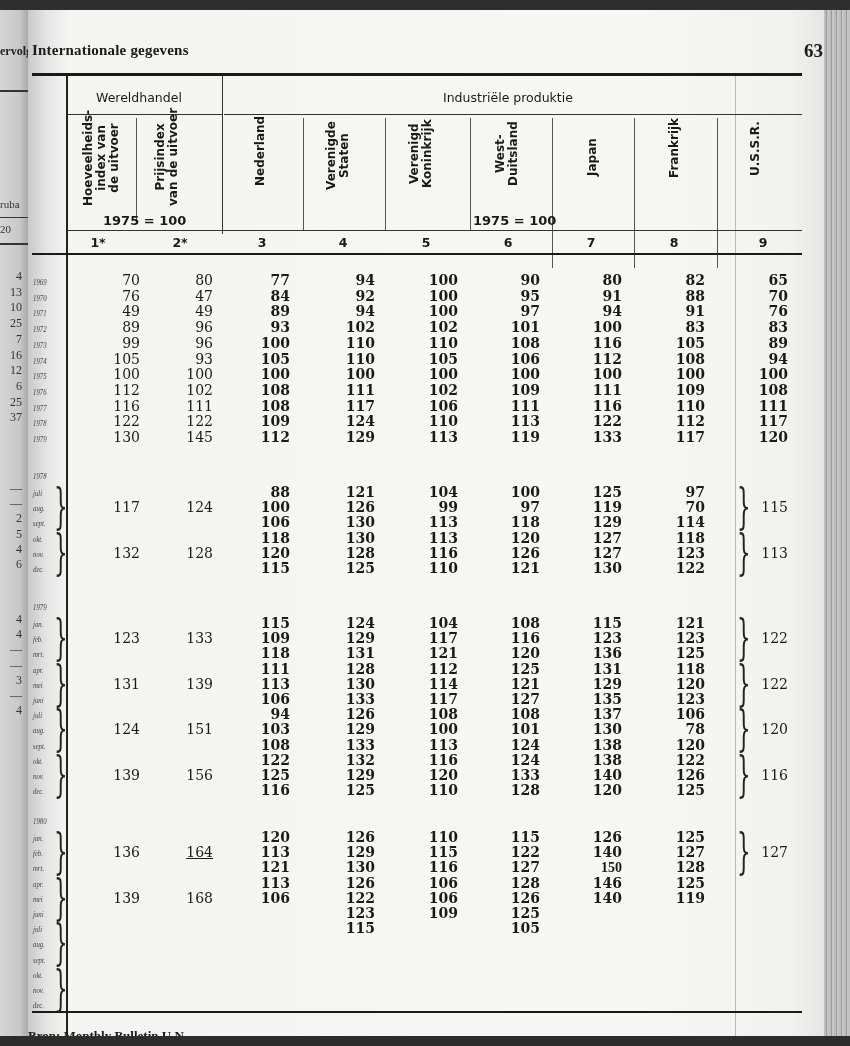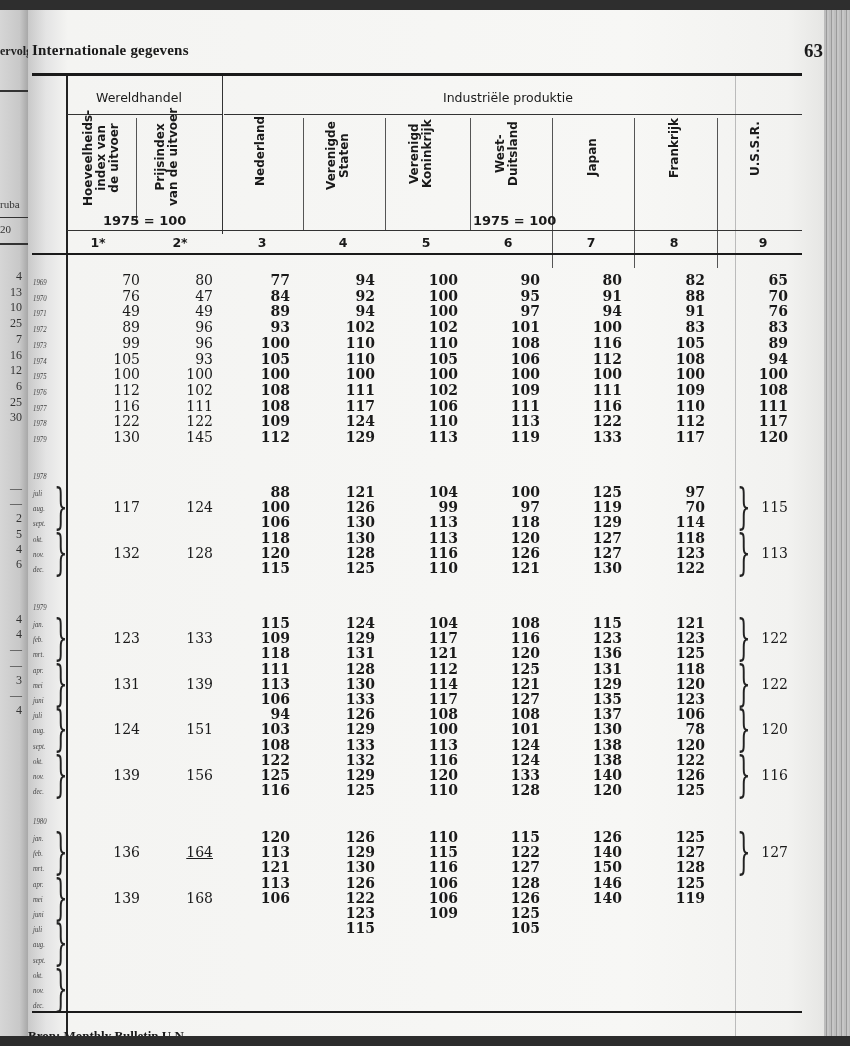--- a/index.html
+++ b/index.html
@@ -69,21 +69,21 @@
   <div id="leftnums">
       <div class="num" style="top: 259px;">4</div>
       <div class="num" style="top: 274.7px;">13</div>
       <div class="num" style="top: 290.4px;">10</div>
       <div class="num" style="top: 306.1px;">25</div>
       <div class="num" style="top: 321.8px;">7</div>
       <div class="num" style="top: 337.5px;">16</div>
       <div class="num" style="top: 353.2px;">12</div>
       <div class="num" style="top: 368.9px;">6</div>
       <div class="num" style="top: 384.6px;">25</div>
-      <div class="num" style="top: 400.3px;">30</div>
+      <div class="num" style="top: 400.3px;">37</div>
       <div class="num" style="top: 471px;">—</div>
       <div class="num" style="top: 486.2px;">—</div>
       <div class="num" style="top: 501.4px;">2</div>
       <div class="num" style="top: 516.6px;">5</div>
       <div class="num" style="top: 531.8px;">4</div>
       <div class="num" style="top: 547px;">6</div>
       <div class="num" style="top: 602px;">4</div>
       <div class="num" style="top: 617.2px;">4</div>
       <div class="num" style="top: 632.4px;">—</div>
       <div class="num" style="top: 647.6px;">—</div>
@@ -472,21 +472,21 @@
       <div class="cell b" style="left: 390px; top: 896px;">109</div>
       <div class="cell b" style="left: 472px; top: 820px;">115</div>
       <div class="cell b" style="left: 472px; top: 835.2px;">122</div>
       <div class="cell b" style="left: 472px; top: 850.4px;">127</div>
       <div class="cell b" style="left: 472px; top: 865.6px;">128</div>
       <div class="cell b" style="left: 472px; top: 880.8px;">126</div>
       <div class="cell b" style="left: 472px; top: 896px;">125</div>
       <div class="cell b" style="left: 472px; top: 911.2px;">105</div>
       <div class="cell b" style="left: 554px; top: 820px;">126</div>
       <div class="cell b" style="left: 554px; top: 835.2px;">140</div>
-      <div class="cell b" style="left: 554px; top: 850.4px;">150</div>
+      <div class="cell b" style="left: 554px; top: 850.4px; font-family: Liberation Serif, serif;">150</div>
       <div class="cell b" style="left: 554px; top: 865.6px;">146</div>
       <div class="cell b" style="left: 554px; top: 880.8px;">140</div>
       <div class="cell b" style="left: 637px; top: 820px;">125</div>
       <div class="cell b" style="left: 637px; top: 835.2px;">127</div>
       <div class="cell b" style="left: 637px; top: 850.4px;">128</div>
       <div class="cell b" style="left: 637px; top: 865.6px;">125</div>
       <div class="cell b" style="left: 637px; top: 880.8px;">119</div>
       <div class="cell" style="left: 720px; top: 835.2px;">127</div>
       <div class="brace" style="left: 709px; top: 818px; height: 47.6px; font-size: 47.6px; line-height: 47.6px;">}</div>
       <div class="brace" style="left: 26px; top: 473px; height: 47.6px; font-size: 47.6px; line-height: 47.6px;">}</div>

